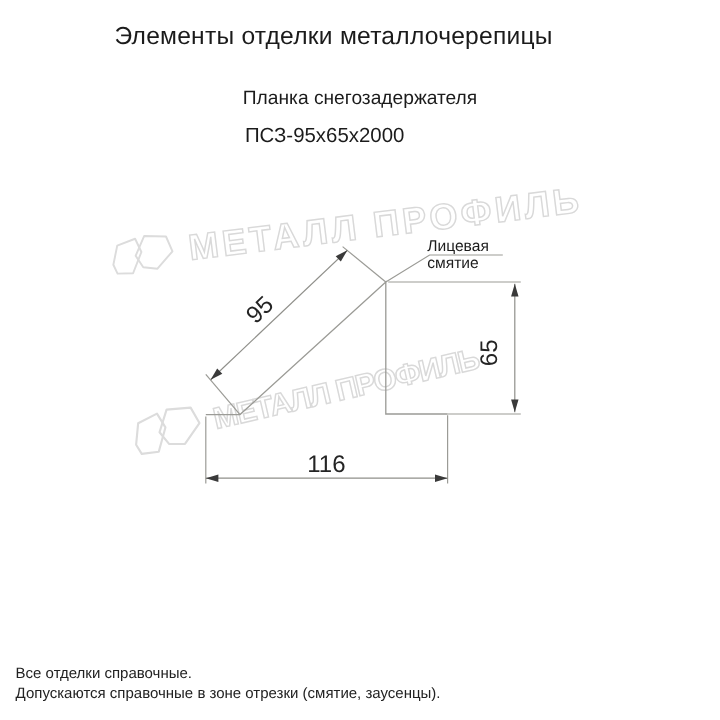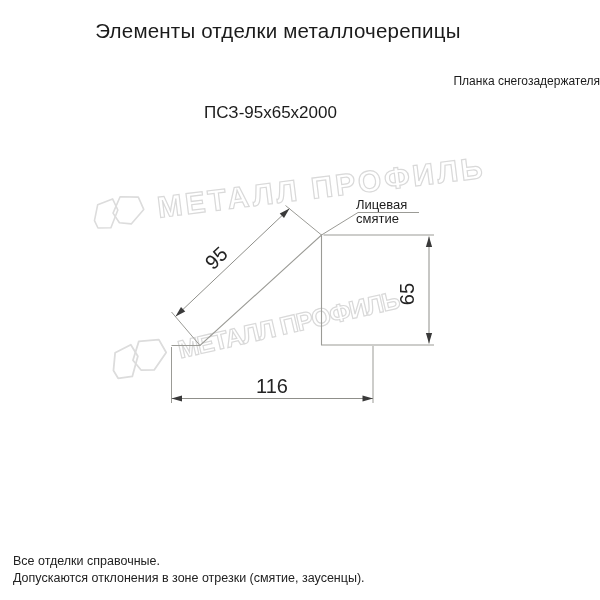--- a/index.html
+++ b/index.html
@@ -3,21 +3,21 @@
 <meta charset="utf-8">
 <style>
   html,body{margin:0;padding:0;background:#ffffff;}
   #stage{
     position:relative;width:600px;height:600px;background:#ffffff;overflow:hidden;
     font-family:"Liberation Sans", sans-serif;color:#1c1c1c;
   }
   .abs{position:absolute;}
   
   .title{left:0;top:19px;width:556px;text-align:center;font-size:20.5px;letter-spacing:0.2px;color:#1b1b1b;}
-  .subtitle{left:0;top:74px;width:600px;text-align:right;font-size:12px;color:#1b1b1b;}
+  .subtitle{left:0;top:74px;width:600px;text-align:center;font-size:16px;color:#1b1b1b;}
   .code{left:0;top:103px;width:541px;text-align:center;font-size:17px;color:#1b1b1b;}
   
   #draw{left:0;top:0;z-index:2;}
   .face-label{
     left:356px;top:198px;width:65px;text-align:left;
     font-size:13px;line-height:14px;color:#1c1c1c;z-index:3;
   }
   
   .notes{left:13px;top:553px;font-size:12.5px;line-height:17px;color:#222;z-index:3;}
   
@@ -97,16 +97,16 @@
     <div>Лицевая</div>
     <div>смятие</div>
   </div>
 
   <div class="abs title">Элементы отделки металлочерепицы</div>
   <div class="abs subtitle">Планка снегозадержателя</div>
   <div class="abs code">ПСЗ-95х65х2000</div>
 
   <div class="abs notes">
     <div>Все отделки справочные.</div>
-    <div>Допускаются отклонения в зоне отрезки (смятие, заусенцы).</div>
+    <div>Допускаются справочные в зоне отрезки (смятие, заусенцы).</div>
   </div>
 
 </div>
 
 </body></html>

